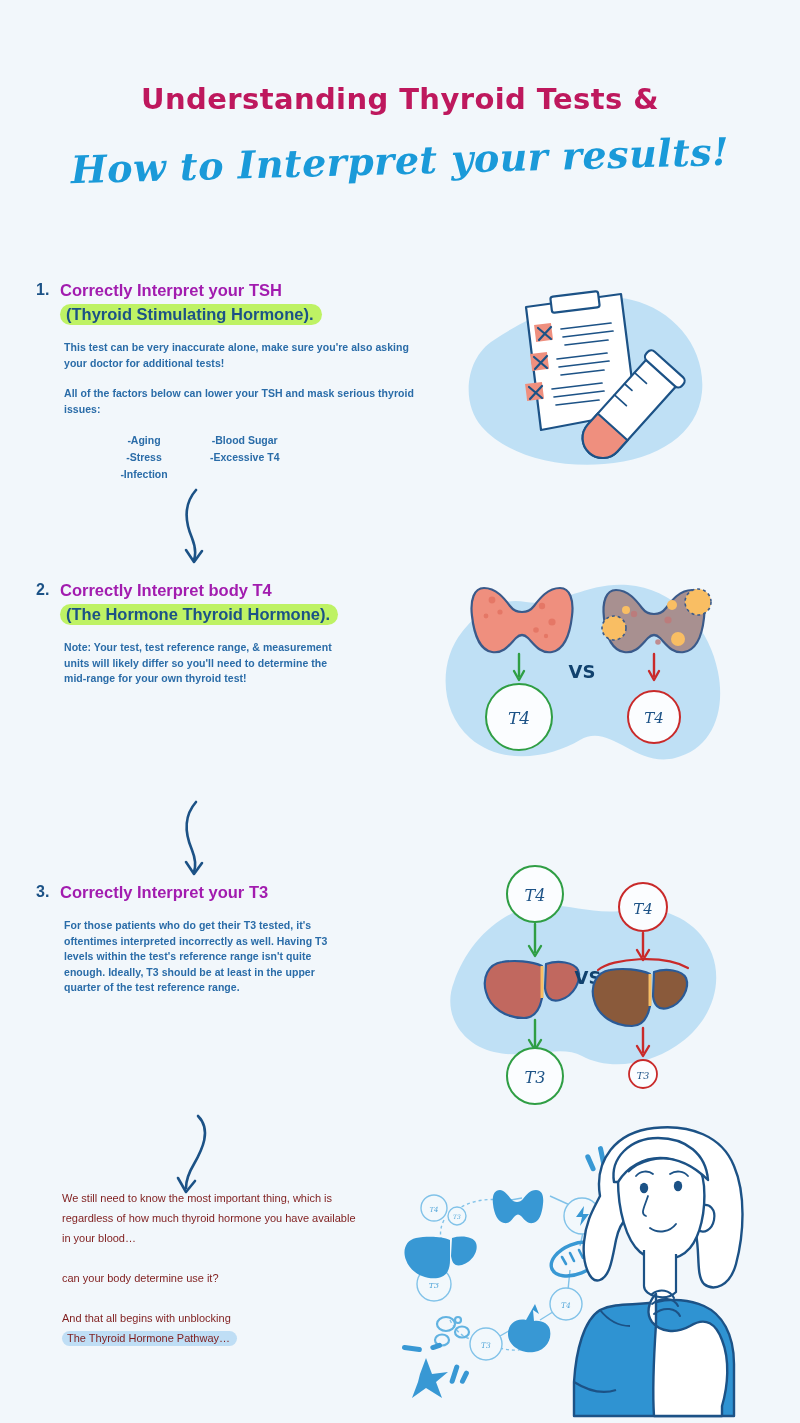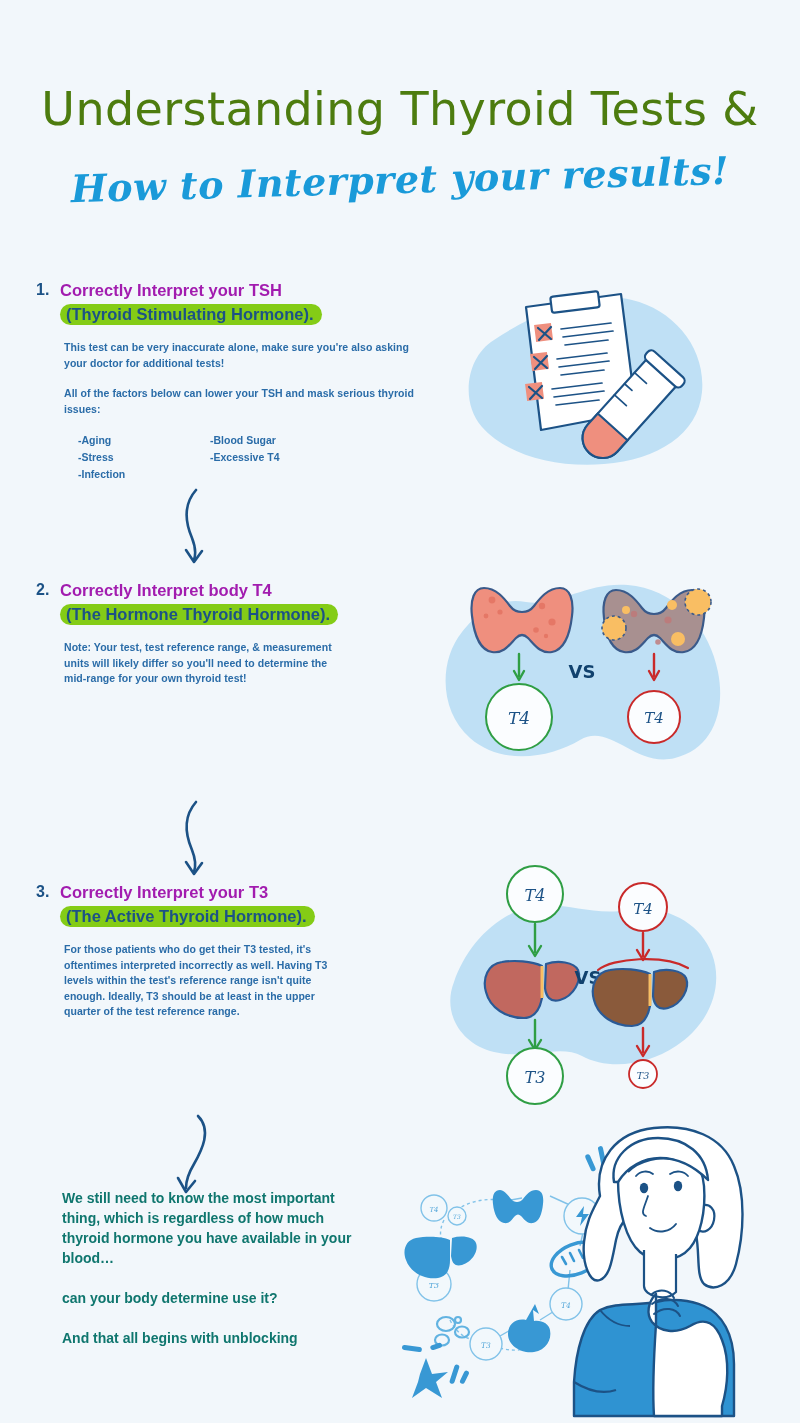--- a/index.html
+++ b/index.html
@@ -25,24 +25,24 @@
   
   .header {
     position: absolute;
     top: 84px;
     left: 0;
     width: 800px;
     text-align: center;
   }
   .title-main {
     font-family: "DejaVu Sans", sans-serif;
-    font-size: 46px;
-    font-weight: 400;
+    font-size: 29px;
+    font-weight: 700;
     letter-spacing: 0.4px;
-    color: #4d7c0f;
+    color: #be185d;
     line-height: 1.1;
   }
   .title-sub {
     margin-top: 22px;
     font-family: "DejaVu Serif", serif;
     font-size: 38px;
     font-style: italic;
     font-weight: 700;
     color: #1a9ad9;
     letter-spacing: 0.5px;
@@ -76,21 +76,21 @@
     white-space: nowrap;
   }
   .sec-title-2 {
     font-size: 16.5px;
     font-weight: 700;
     color: #1c5286;
     line-height: 24px;
     white-space: nowrap;
   }
   .hl {
-    background: #84cc16;
+    background: #bef264;
     border-radius: 12px;
     padding: 1px 8px 2px 6px;
     box-decoration-break: clone;
     -webkit-box-decoration-break: clone;
   }
   .sec-body {
     margin-left: 28px;
     margin-top: 14px;
   }
   .para {
@@ -99,41 +99,42 @@
     line-height: 15.5px;
     color: #2a6ca8;
     letter-spacing: 0.05px;
     margin-bottom: 15px;
   }
   .para:last-child { margin-bottom: 0; }
   .bullets {
     margin-top: 2px;
     margin-left: 14px;
     display: flex;
+    text-align: center;
   }
   .bullet-col {
     font-size: 10.5px;
     font-weight: 700;
     line-height: 17px;
     color: #2a6ca8;
   }
   .bullet-col.col1 { width: 132px; }
 
   
   .closing {
     position: absolute;
     left: 62px;
     top: 1188px;
     width: 300px;
   }
   .closing .cl-para {
-    font-size: 14px;
-    font-weight: 700;
+    font-size: 11px;
+    font-weight: 400;
     line-height: 20px;
-    color: #0f766e;
+    color: #7f1d1d;
     margin-bottom: 20px;
   }
   .closing .cl-para:last-child { margin-bottom: 0; }
   .cl-hl {
     background: #bfdef5;
     border-radius: 11px;
     padding: 1px 7px 2px 5px;
     box-decoration-break: clone;
     -webkit-box-decoration-break: clone;
   }
@@ -311,21 +312,20 @@
       <path d="M24 2 C10 18 14 36 20 50 C24 60 24 66 22 72" fill="none" stroke="#1c5286" stroke-width="2.6" stroke-linecap="round"></path>
       <path d="M14 62 L22 74 L30 63" fill="none" stroke="#1c5286" stroke-width="2.6" stroke-linecap="round" stroke-linejoin="round"></path>
     </svg>
   </div>
 
   <div class="section" style="top:880px;">
     <div class="sec-head">
       <div class="sec-num">3.</div>
       <div class="sec-titles">
         <div class="sec-title-1">Correctly Interpret your T3</div>
-        <div class="sec-title-2"><span class="hl">(The Active Thyroid Hormone).</span></div>
       </div>
     </div>
     <div class="sec-body">
       <div class="para" style="width:282px; margin-bottom:0;">For those patients who do get their T3 tested, it's oftentimes interpreted incorrectly as well. Having T3 levels within the test's reference range isn't quite enough. Ideally, T3 should be at least in the upper quarter of the test reference range.</div>
     </div>
   </div>
 
   <div class="art" style="left:432px; top:862px;">
     <svg width="300" height="240" viewBox="0 0 300 240">
       <path d="M22 120 C10 150 28 182 62 190 C96 198 128 182 150 194 C176 208 214 204 244 184 C278 162 292 124 280 92 C268 60 232 42 196 48 C160 54 136 40 104 44 C66 49 34 84 22 120 Z" fill="#bfe0f5"></path>
@@ -384,20 +384,21 @@
       <path d="M30 4 C44 18 34 38 26 52 C20 62 18 70 18 76" fill="none" stroke="#1c5286" stroke-width="2.6" stroke-linecap="round"></path>
       <path d="M10 66 L18 80 L27 69" fill="none" stroke="#1c5286" stroke-width="2.6" stroke-linecap="round" stroke-linejoin="round"></path>
     </svg>
   </div>
 
   <div class="closing">
     <div class="cl-para">We still need to know the most important thing, which is regardless of how much thyroid hormone you have available in your blood…</div>
     <div class="cl-para">can your body determine use it?</div>
     <div class="cl-para">
       <span>And that all begins with unblocking</span><br>
+      <span class="cl-hl">The Thyroid Hormone Pathway…</span>
     </div>
   </div>
 
   <div class="art" style="left:404px; top:1124px;">
     <svg width="396" height="300" viewBox="0 0 396 300">
 
       <g opacity="0.95">
         <g fill="none" stroke="#7cc0e8" stroke-width="1.4" stroke-dasharray="3 3">
           <path d="M48 90 C60 78 80 74 96 76"></path>
           <path d="M40 96 C34 108 36 118 44 126"></path>

